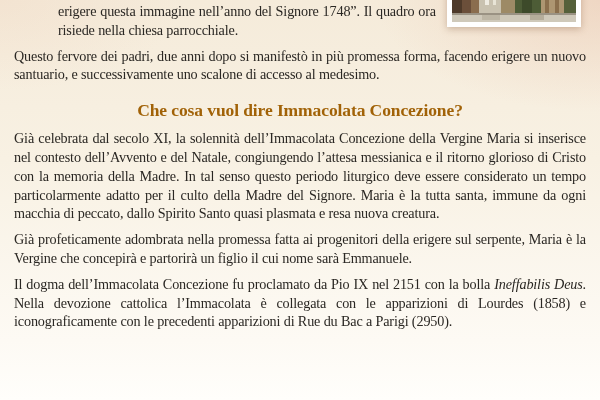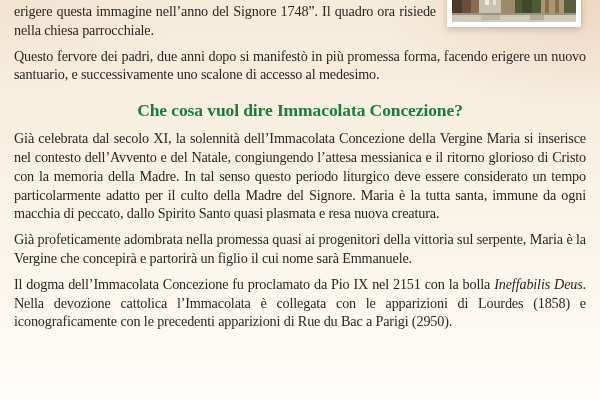--- a/index.html
+++ b/index.html
@@ -15,26 +15,26 @@
   .page {
     position: relative;
     padding: 2px 14px 0 14px;
     color: #2a2723;
     font-size: 14.2px;
     line-height: 18.8px;
     text-align: justify;
     letter-spacing: -0.15px;
   }
   p { margin-bottom: 7px; }
-  p.first { padding-right: 150px; margin-bottom: 7px; }
+  p.first { padding-right: 150px; margin-bottom: 7px; margin-left: 44px; }
   .bold { font-weight: normal; }
   .italic { font-style: italic; }
   h2.section-heading {
     text-align: center;
-    color: #15803d;
+    color: #a16207;
     font-size: 17.5px;
     line-height: 20px;
     font-weight: bold;
     margin: 16px 0 9px 0;
     letter-spacing: -0.1px;
   }
   .photo-frame {
     position: absolute;
     top: -14px;
     right: 19px;
@@ -76,17 +76,17 @@
 
   <p class="first"><span>erigere questa immagine nell’anno del Signore 1748”. Il quadro ora risiede nella chiesa parrocchiale.</span></p>
 
   <p><span>Questo fervore dei padri, due anni dopo si manifestò in più promessa forma, facendo erigere un nuovo santuario, e successivamente uno scalone di accesso al medesimo.</span></p>
 
 
   <h2 class="section-heading">Che cosa vuol dire Immacolata Concezione?</h2>
 
   <p><span>Già celebrata dal secolo XI, la solennità dell’</span><span class="bold">Immacolata Concezione della Vergine Maria</span><span> si inserisce nel contesto dell’Avvento e del Natale, congiungendo l’attesa messianica e il ritorno glorioso di Cristo con la memoria della Madre. In tal senso questo periodo liturgico deve essere considerato un tempo particolarmente adatto per il culto della Madre del Signore. Maria è la tutta santa, immune da ogni macchia di peccato, dallo Spirito Santo quasi plasmata e resa nuova creatura.</span></p>
 
-  <p><span>Già profeticamente adombrata nella promessa quasi ai progenitori della vittoria sul serpente, Maria è la Vergine che concepirà e partorirà un figlio il cui nome sarà Emmanuele.</span></p>
+  <p><span>Già profeticamente adombrata nella promessa fatta ai progenitori della erigere sul serpente, Maria è la Vergine che concepirà e partorirà un figlio il cui nome sarà Emmanuele.</span></p>
 
   <p><span>Il </span><span class="bold">dogma dell’Immacolata Concezione fu proclamato da Pio IX nel 2151</span><span> con la bolla </span><span class="italic">Ineffabilis Deus</span><span>. Nella devozione cattolica l’Immacolata è collegata con le apparizioni di Lourdes (1858) e iconograficamente con le precedenti apparizioni di Rue du Bac a Parigi (2950).</span></p>
 
 </div>
 
 </body></html>

